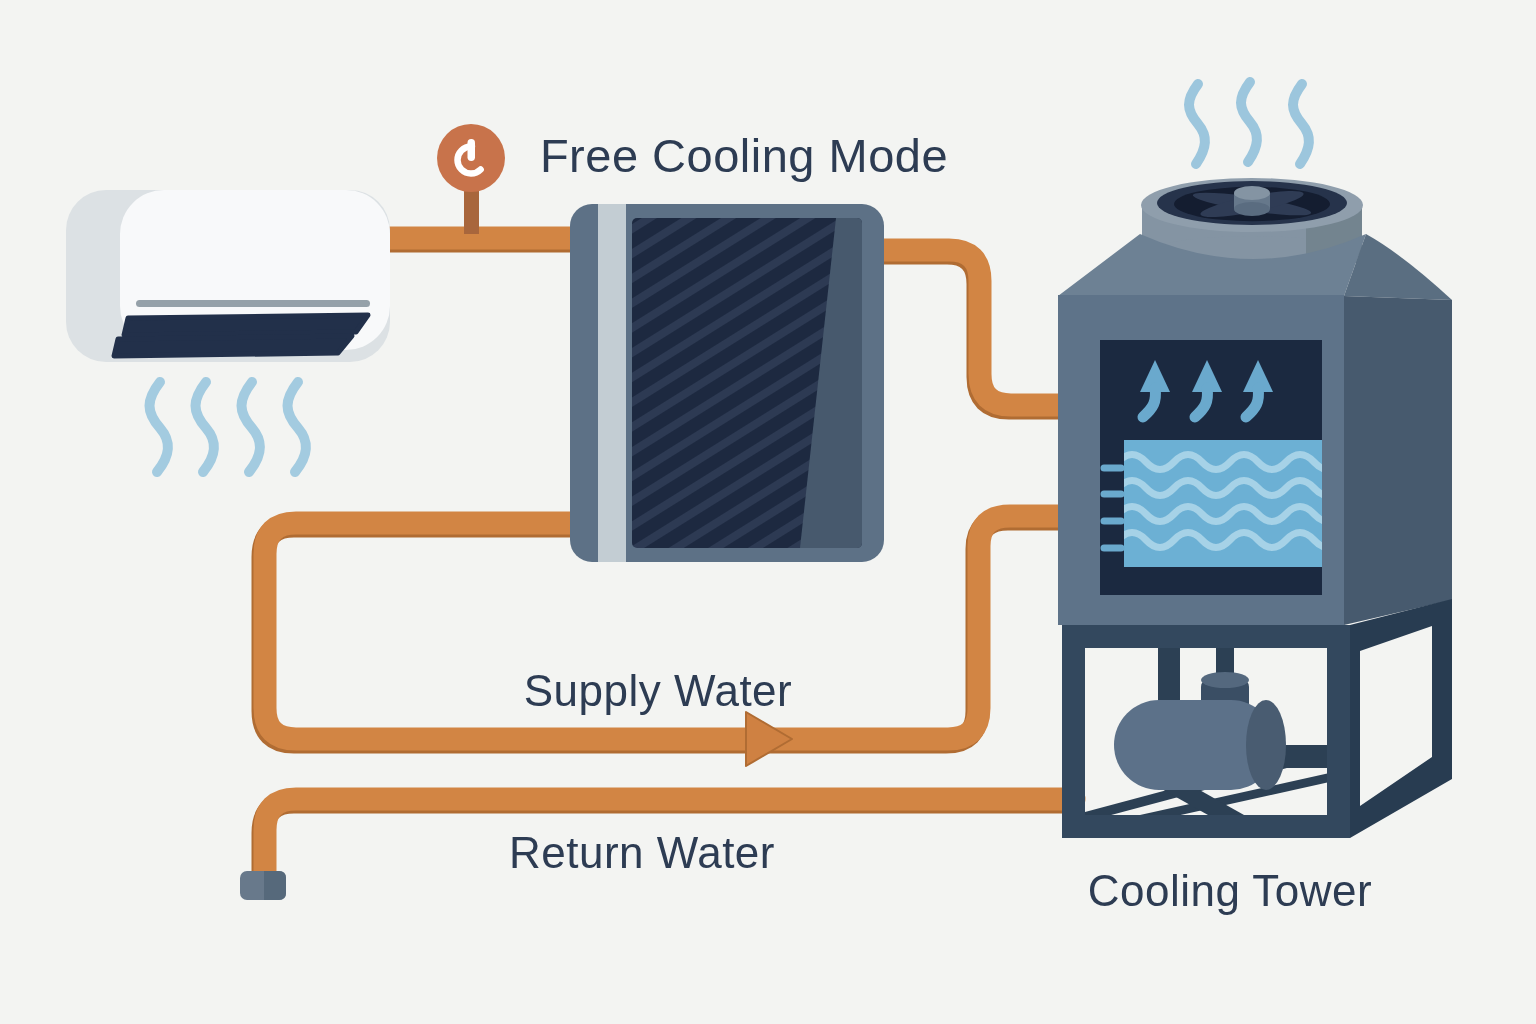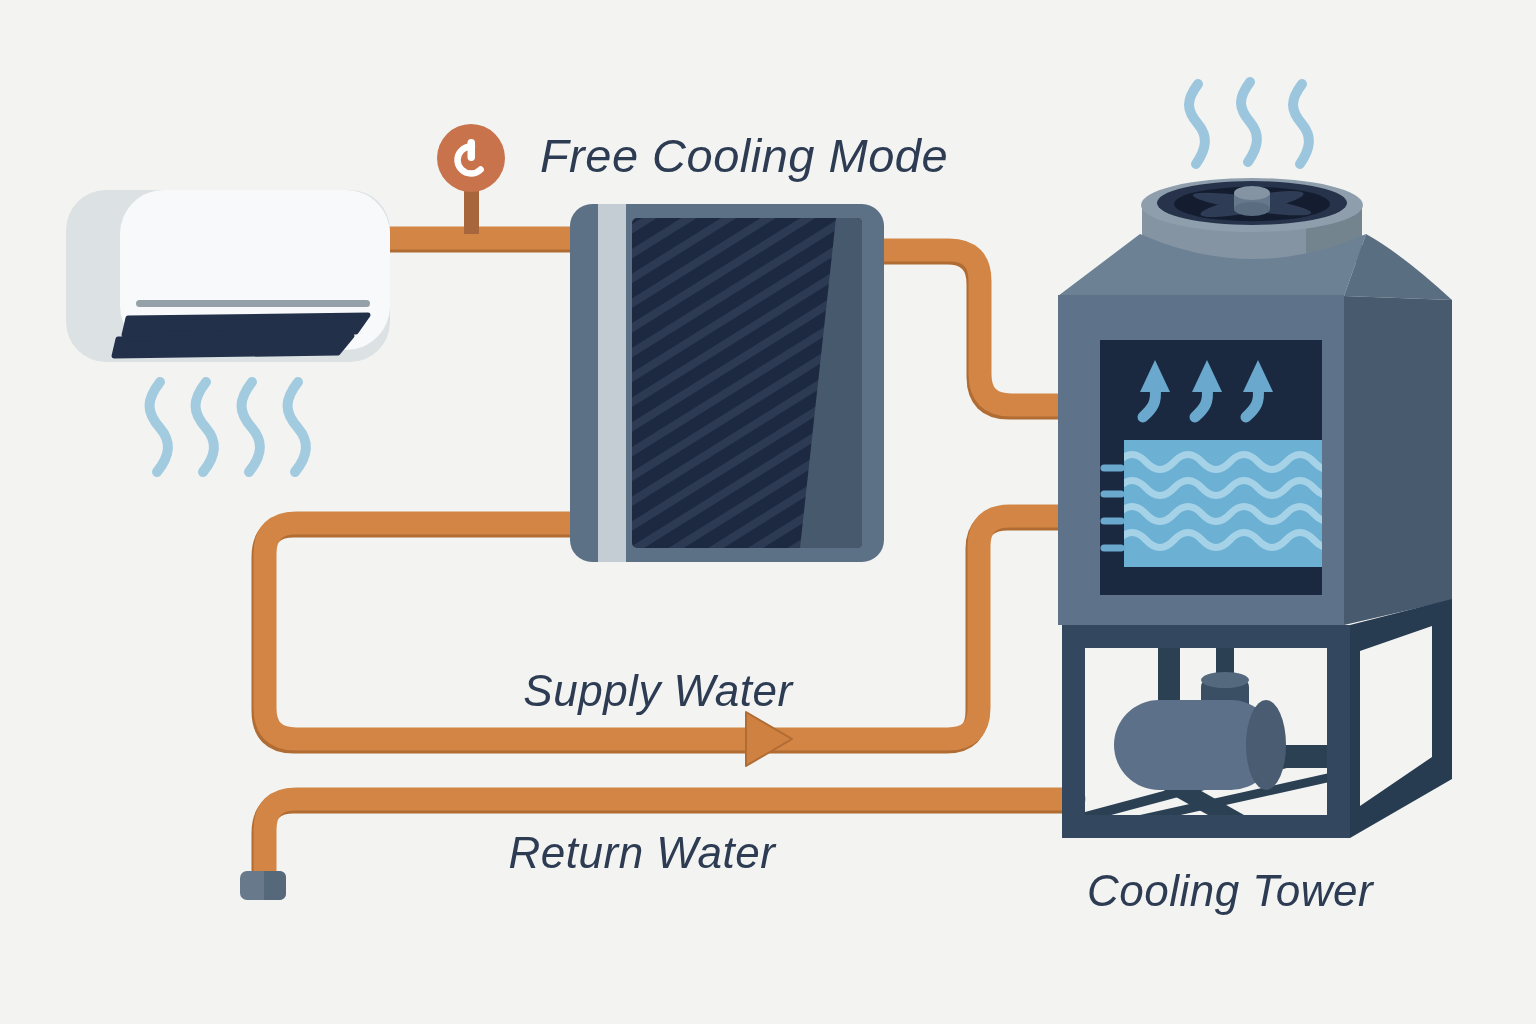--- a/index.html
+++ b/index.html
@@ -2,21 +2,21 @@
 <html><head>
 <meta charset="utf-8">
 <style>
   html,body{margin:0;padding:0;}
   body{
     width:1536px;height:1024px;
     background:#f3f4f2;
     font-family:"Liberation Sans", sans-serif;
     overflow:hidden;
   }
-  .stage{position:relative;width:1536px;height:1024px;font-style:italic;}
+  .stage{position:relative;width:1536px;height:1024px;}
   svg{display:block;}
   .diagram-label{
     fill:#2d3c53;
     font-family:"Liberation Sans", sans-serif;
     font-weight:500;
     letter-spacing:0.5px;
   }
   .title-label{font-size:47px;}
   .pipe-label{font-size:44px;}
 </style>

